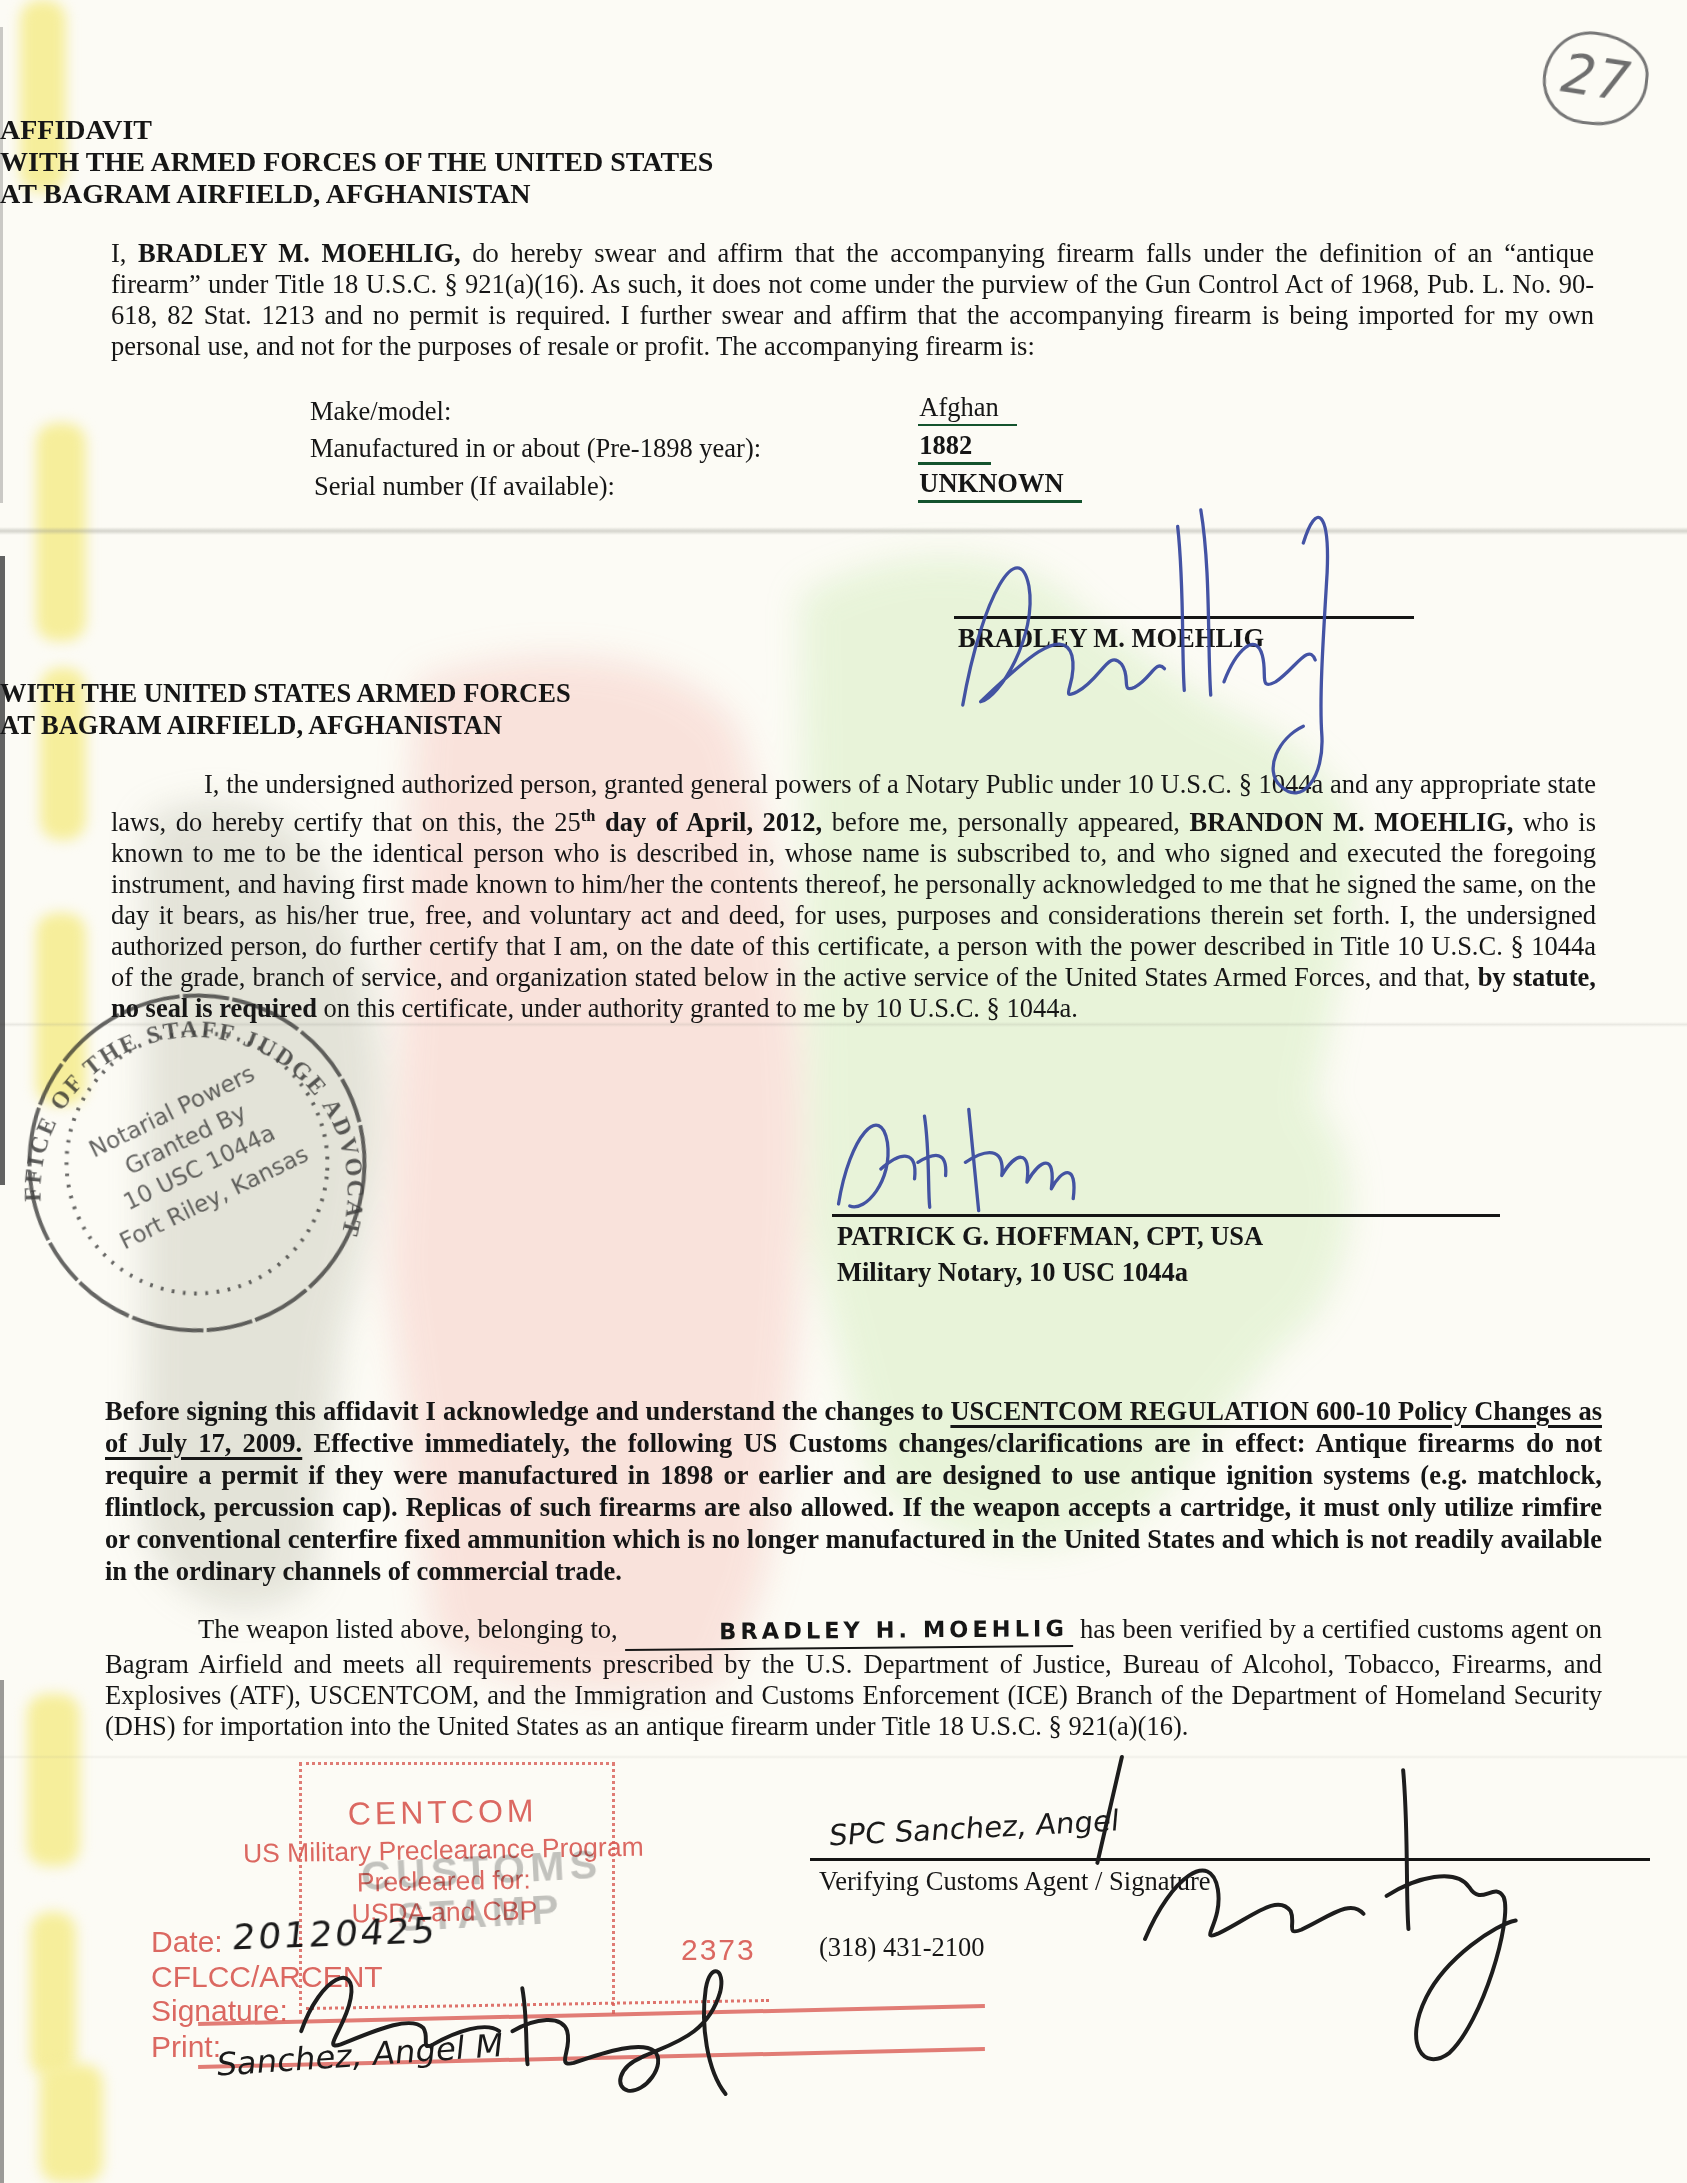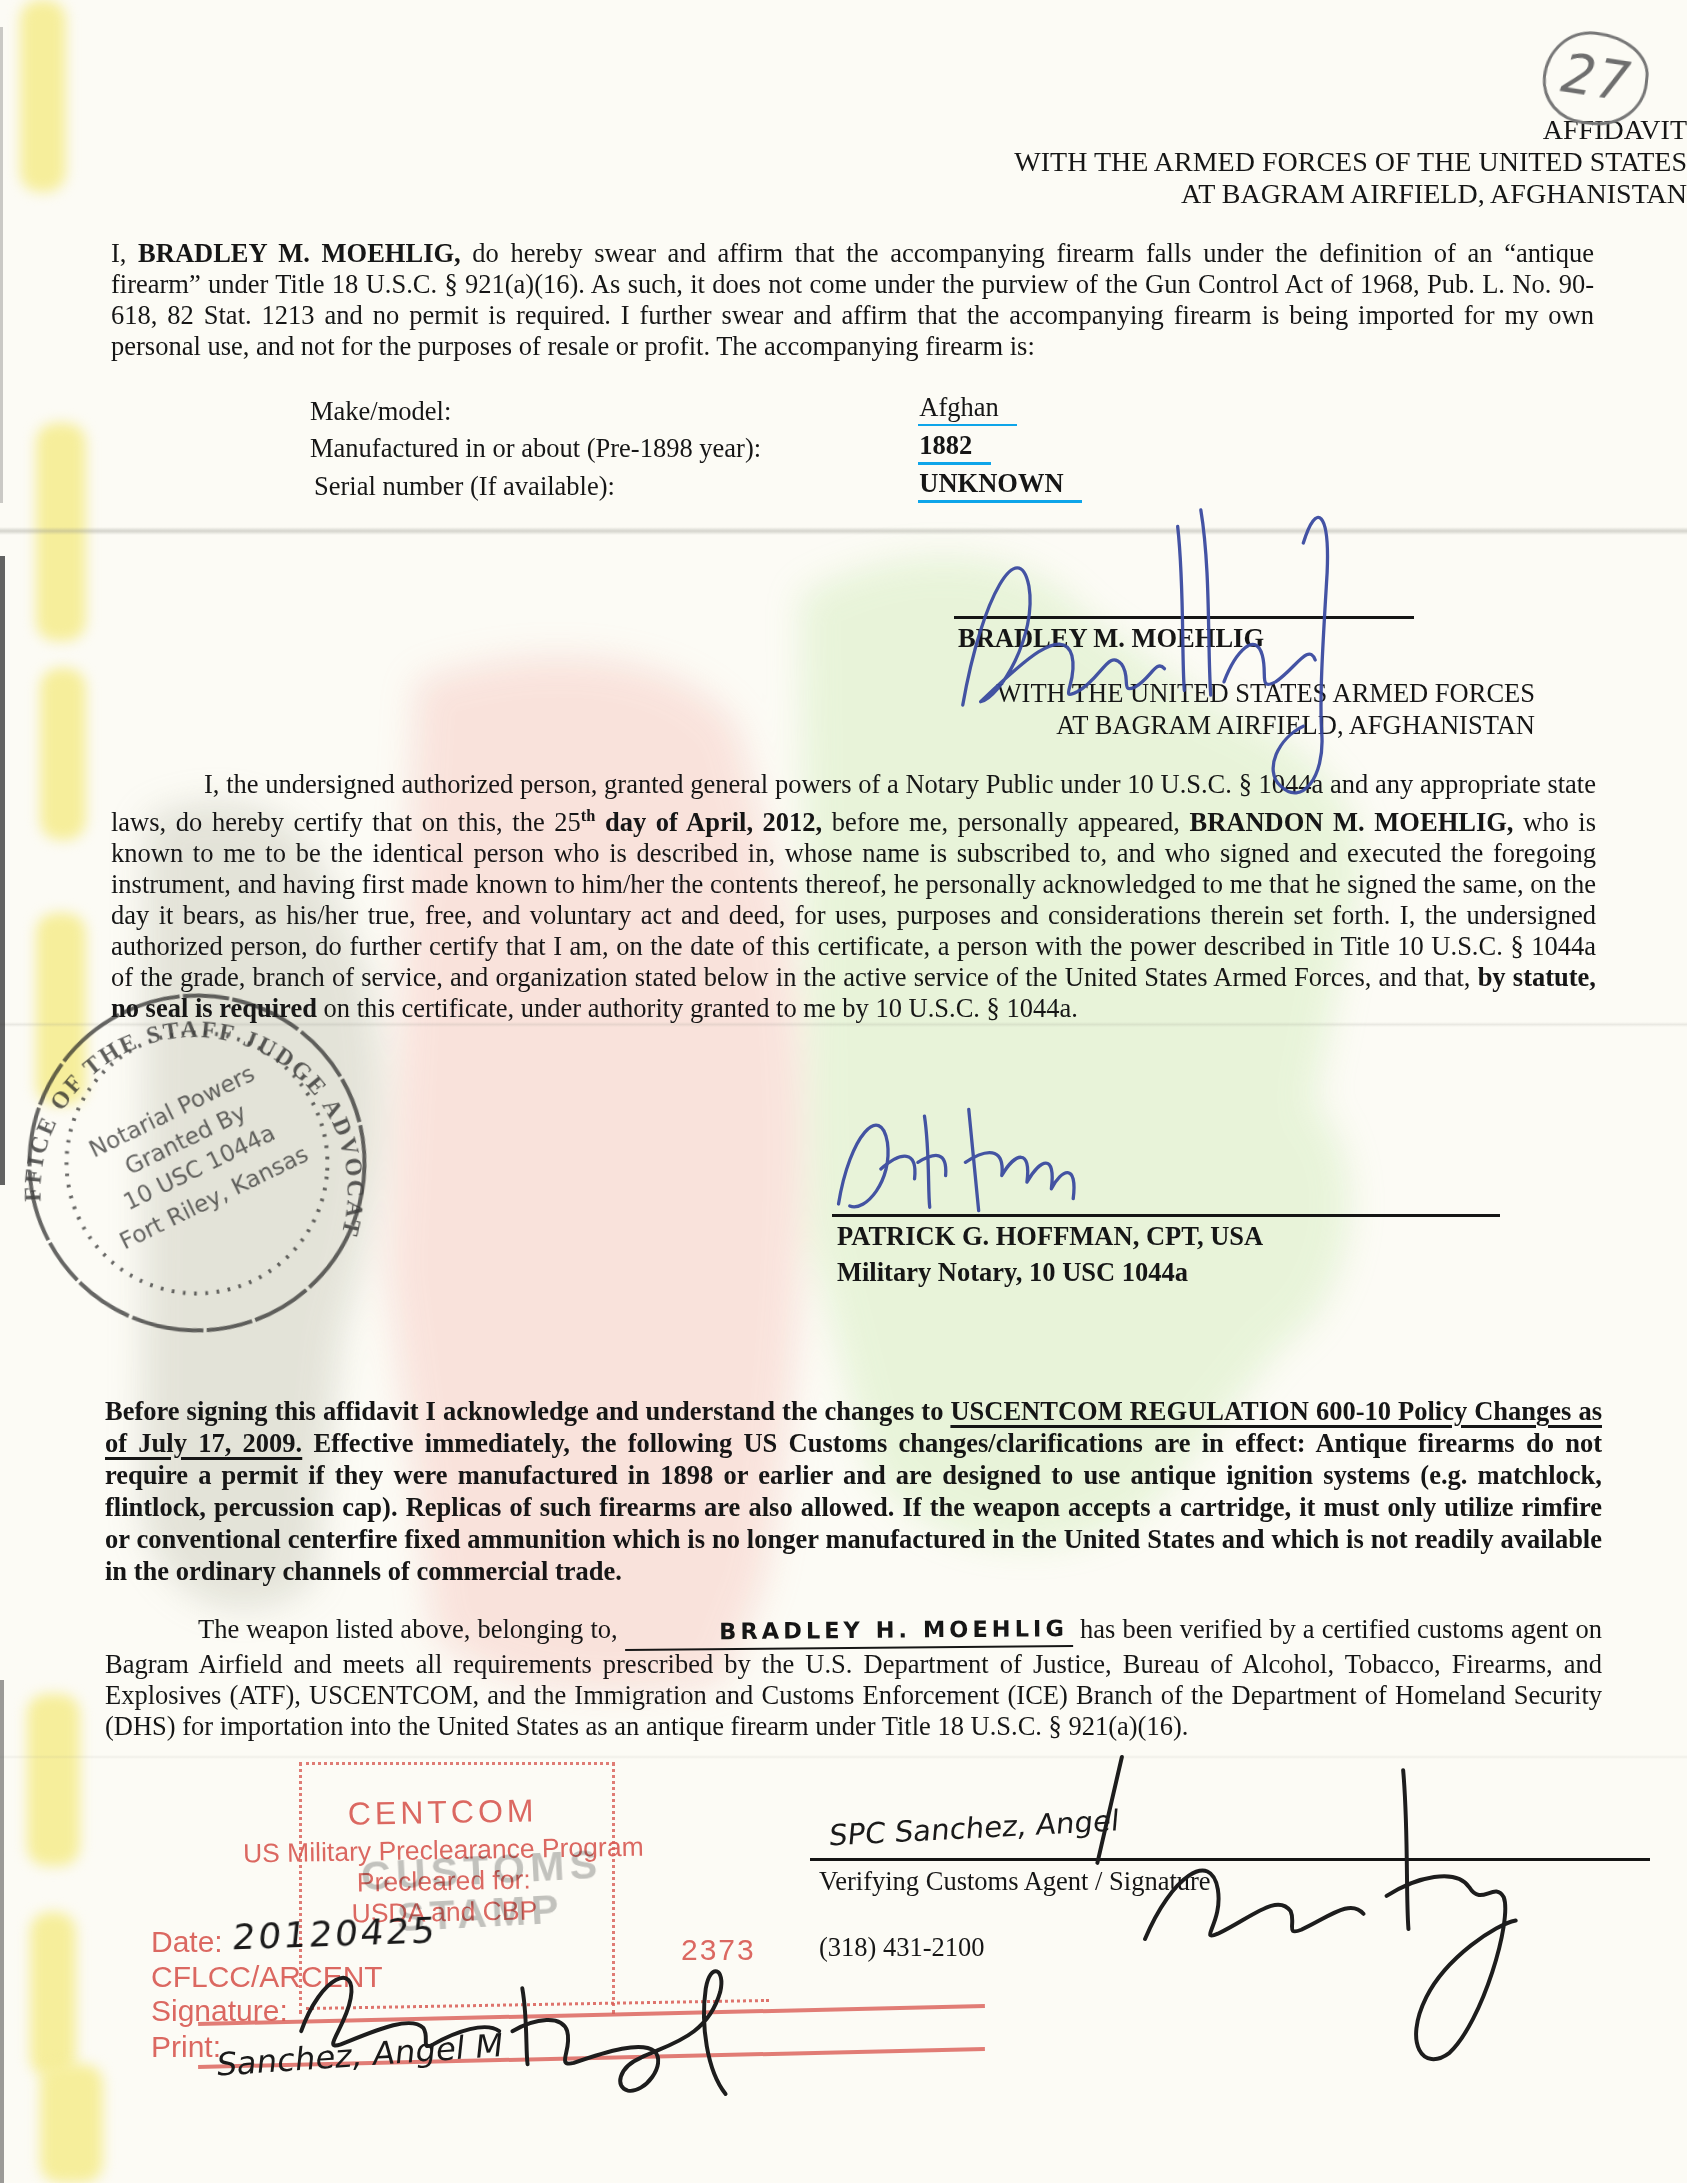--- a/index.html
+++ b/index.html
@@ -4,23 +4,23 @@
 <style>
   html,body{margin:0;padding:0;background:#e8e6e0;}
   .page{position:relative;width:1687px;height:2183px;background:#fcfbf5;overflow:hidden;
         font-family:"Liberation Serif",serif;color:#161616;}
   .abs{position:absolute;}
   .par{font-size:26.5px;line-height:31px;text-align:justify;}
   .parb{font-size:26.5px;line-height:32px;text-align:justify;font-weight:bold;}
   .b{font-weight:bold;margin-top:38px;}
   .u{text-decoration:underline;text-decoration-thickness:2.6px;text-underline-offset:4.6px;}
   sup{font-size:0.62em;font-weight:bold;}
-  .hdr{font-size:28px;font-weight:normal;text-align:right;line-height:32px;}
+  .hdr{font-size:28px;font-weight:bold;text-align:left;line-height:32px;}
   .flabel{font-size:26.5px;}
-  .fv{font-size:26.5px;border-bottom:2px solid #0ea5e9;padding:0 18.5px 0.7px 1.3px;}
+  .fv{font-size:26.5px;border-bottom:2px solid #14532d;padding:0 18.5px 0.7px 1.3px;}
   .fvb{font-weight:bold;border-bottom-width:3.3px;}
   .ptdname{font-size:26.5px;font-weight:bold;}
   .ink-line{background:#151515;height:2.6px;}
   .hand{font-family:"DejaVu Sans",sans-serif;color:#1a1a1a;display:inline-block;
         transform:skewX(-8deg) rotate(-2deg);}
   .handwrit{font-family:"DejaVu Sans",sans-serif;font-size:22.5px;font-weight:600;
         letter-spacing:4px;border-bottom:2.6px solid #161616;padding:0 5.3px 1.3px 1.3px;
         display:inline-block;transform:rotate(-0.5deg);}
   .red-t{font-family:"Liberation Sans",sans-serif;color:var(--stamp-red,#d95c55);opacity:.92;}
   .gray-t{font-family:"Liberation Sans",sans-serif;color:#9e9e9e;opacity:.6;

